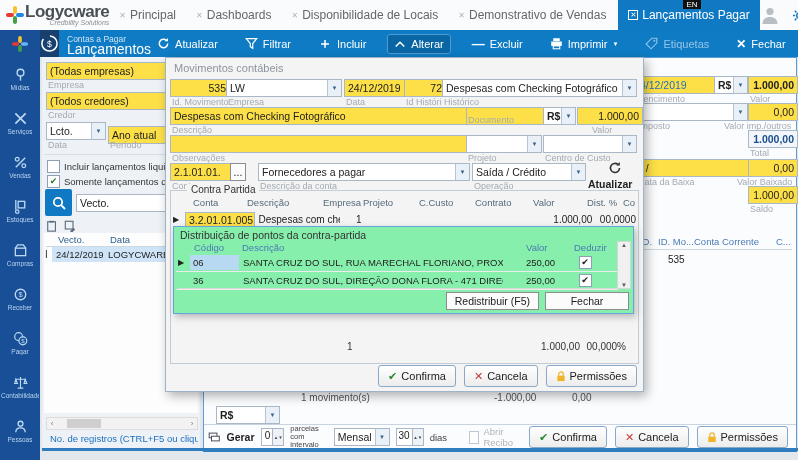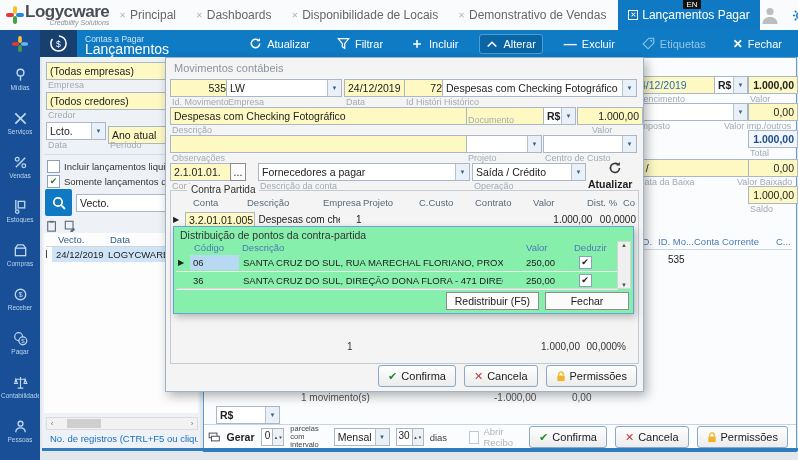--- a/index.html
+++ b/index.html
@@ -32,21 +32,21 @@
   .tb-btn.disabled{opacity:.55}
   .tb-caret{font-size:6px;color:#fff}
 
   
   .sidebar{position:absolute;top:30px;left:0;width:40px;height:430px;background:#184f97}
   .sb-logo{height:27px;display:flex;align-items:center;justify-content:center}
   .sb-item{height:44px;display:flex;flex-direction:column;align-items:center;justify-content:center;gap:2px;color:#b9d4ee}
   .sb-item .t{font-size:6.5px;white-space:nowrap;overflow:hidden;max-width:38px}
 
   
-  .inp{position:absolute;background:#fef9c3;border:1px solid #a9b7c6;height:16px;line-height:16px;
+  .inp{position:absolute;background:#fde047;border:1px solid #a9b7c6;height:16px;line-height:16px;
        padding:0 3px;font-size:10.5px;overflow:hidden;white-space:nowrap}
   .sel{position:absolute;display:flex;background:#fff;border:1px solid #a9b7c6;height:16px}
   .sel-t{flex:1;padding:0 3px;line-height:16px;overflow:hidden;white-space:nowrap;font-size:10.5px}
   .sel-a{width:13px;background:#e9f0f7;border-left:1px solid #b5c3d2;color:#39648f;font-size:6px;
          display:flex;align-items:center;justify-content:center}
   .lb{position:absolute;color:#a3abb3;font-size:9px;white-space:nowrap;overflow:hidden}
   .gh{position:absolute;color:#4a7ab5;font-size:9.5px;white-space:nowrap}
   .cb{width:11px;height:11px;border:1px solid #8aa0b5;background:#fff;font-size:9px;line-height:10px;
       text-align:center;color:#2e7d32;display:inline-block}
   .btn{display:inline-flex;align-items:center;gap:4px;background:linear-gradient(#ffffff,#ececec);
@@ -186,20 +186,29 @@
     </div>
     <div class="tb-btn active">
       <svg width="12" height="10" viewBox="0 0 14 10">
         <path d="M2 8l5-5 5 5" fill="none" stroke="#fff" stroke-width="1.8"></path>
         </svg>
       <span>Alterar</span>
     </div>
     <div class="tb-btn">
       <span style="font-size:13px;font-weight:bold">—</span>
       <span>Excluir</span>
+    </div>
+    <div class="tb-btn">
+      <svg width="13" height="13" viewBox="0 0 16 16">
+        <rect x="4" y="1.5" width="8" height="3.5" fill="#fff"></rect>
+        <rect x="1.5" y="5.5" width="13" height="5.5" fill="#fff"></rect>
+        <rect x="4" y="11" width="8" height="3.5" fill="none" stroke="#fff" stroke-width="1.3"></rect>
+        </svg>
+      <span>Imprimir</span>
+      <span class="tb-caret">▼</span>
     </div>
     <div class="tb-btn disabled">
       <svg width="13" height="13" viewBox="0 0 16 16">
         <path d="M1.5 8.5L8.5 1.5h6v6l-7 7z" fill="none" stroke="#fff" stroke-width="1.4"></path>
         <circle cx="11.5" cy="4.5" r="1.2" fill="#fff"></circle>
         </svg>
       <span>Etiquetas</span>
     </div>
     <div class="tb-btn">
       <span style="font-size:12px;font-weight:bold">✕</span>

